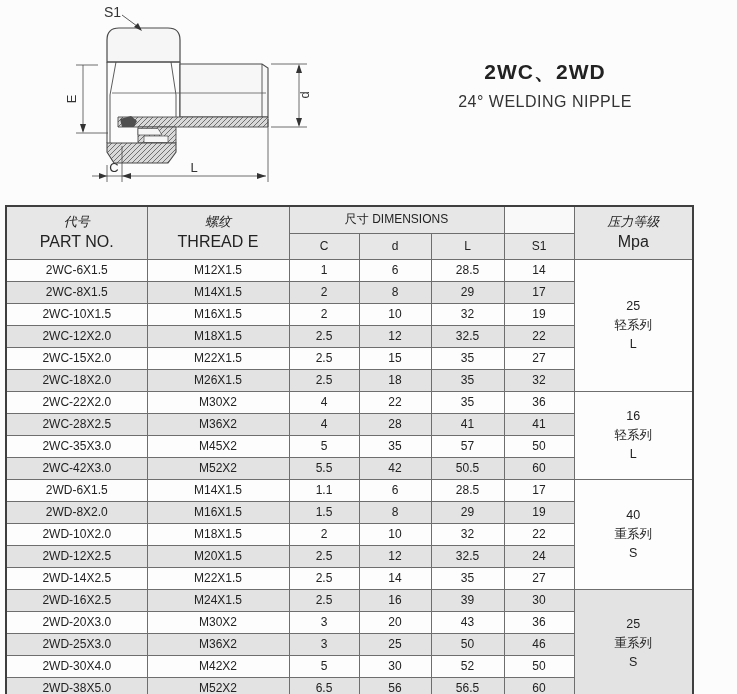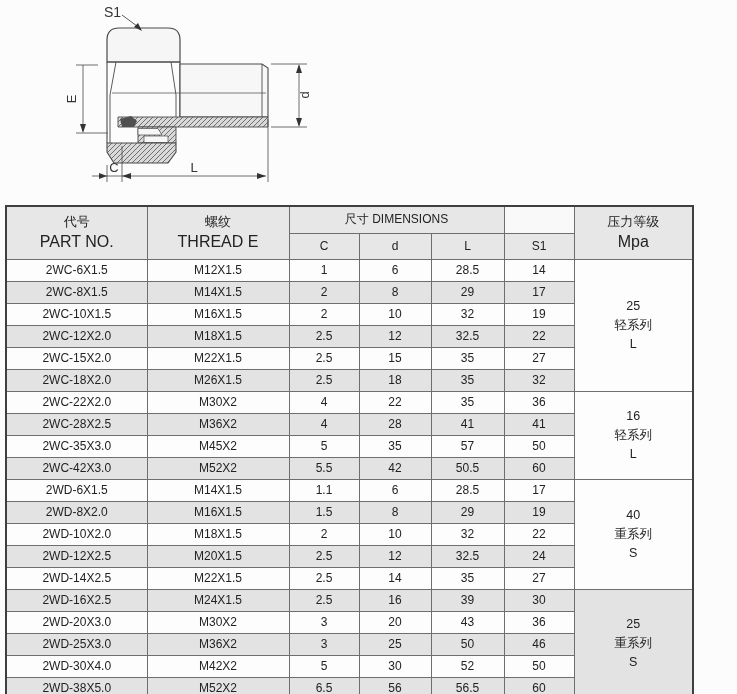--- a/index.html
+++ b/index.html
@@ -20,21 +20,21 @@
     border:2px solid #3f3f3f;
   }
   .spec-table th,.spec-table td{
     border:1px solid #6e6e6e;text-align:center;vertical-align:middle;
     font-size:12px;font-weight:normal;padding:0;color:#222;
     overflow:hidden;white-space:nowrap;
   }
   .spec-table thead th{background:#e7e7e7;}
   .spec-table thead tr.h1{height:27px;}
   .spec-table thead tr.h2{height:26px;}
-  .spec-table thead th .cn{font-size:13px;line-height:1.5;}
+  .spec-table thead th .cn{font-size:13px;line-height:1.5;font-style:italic;}
   .spec-table thead th .en{font-size:16px;line-height:1.4;}
   .spec-table th.s1-top{background:#f9f9f9;}
   .spec-table tbody tr{height:22px;}
   .spec-table tbody tr.row-gray td{background:#e3e3e3;}
   .spec-table tbody tr.row-white td{background:#fdfdfd;}
   .spec-table tbody td.pressure-cell{background:#fbfbfb;}
   .spec-table td.pressure-cell div{line-height:19px;font-size:12.5px;}
 </style>
 </head>
 <body>
@@ -96,20 +96,22 @@
     <path d="M107,176 L99,173 L99,179 Z" fill="#333"></path>
     <line x1="107" y1="176" x2="266" y2="176" stroke="#4a4a4a" stroke-width="0.8"></line>
     <path d="M122,176 L131,173 L131,179 Z" fill="#333"></path>
     <path d="M266,176 L257,173 L257,179 Z" fill="#333"></path>
     <text x="114" y="172" font-size="13" fill="#333" text-anchor="middle">C</text>
     <text x="194" y="172" font-size="13" fill="#333" text-anchor="middle">L</text>
   </svg>
 </div>
 
 <div class="title-block">
+  <div class="title-model">2WC、2WD</div>
+  <div class="title-en">24° WELDING NIPPLE</div>
 </div>
 
 <table class="spec-table">
   <colgroup>
     <col style="width:141px">
       <col style="width:142px">
       <col style="width:70px">
     <col style="width:72px">
       <col style="width:73px">
       <col style="width:70px">

